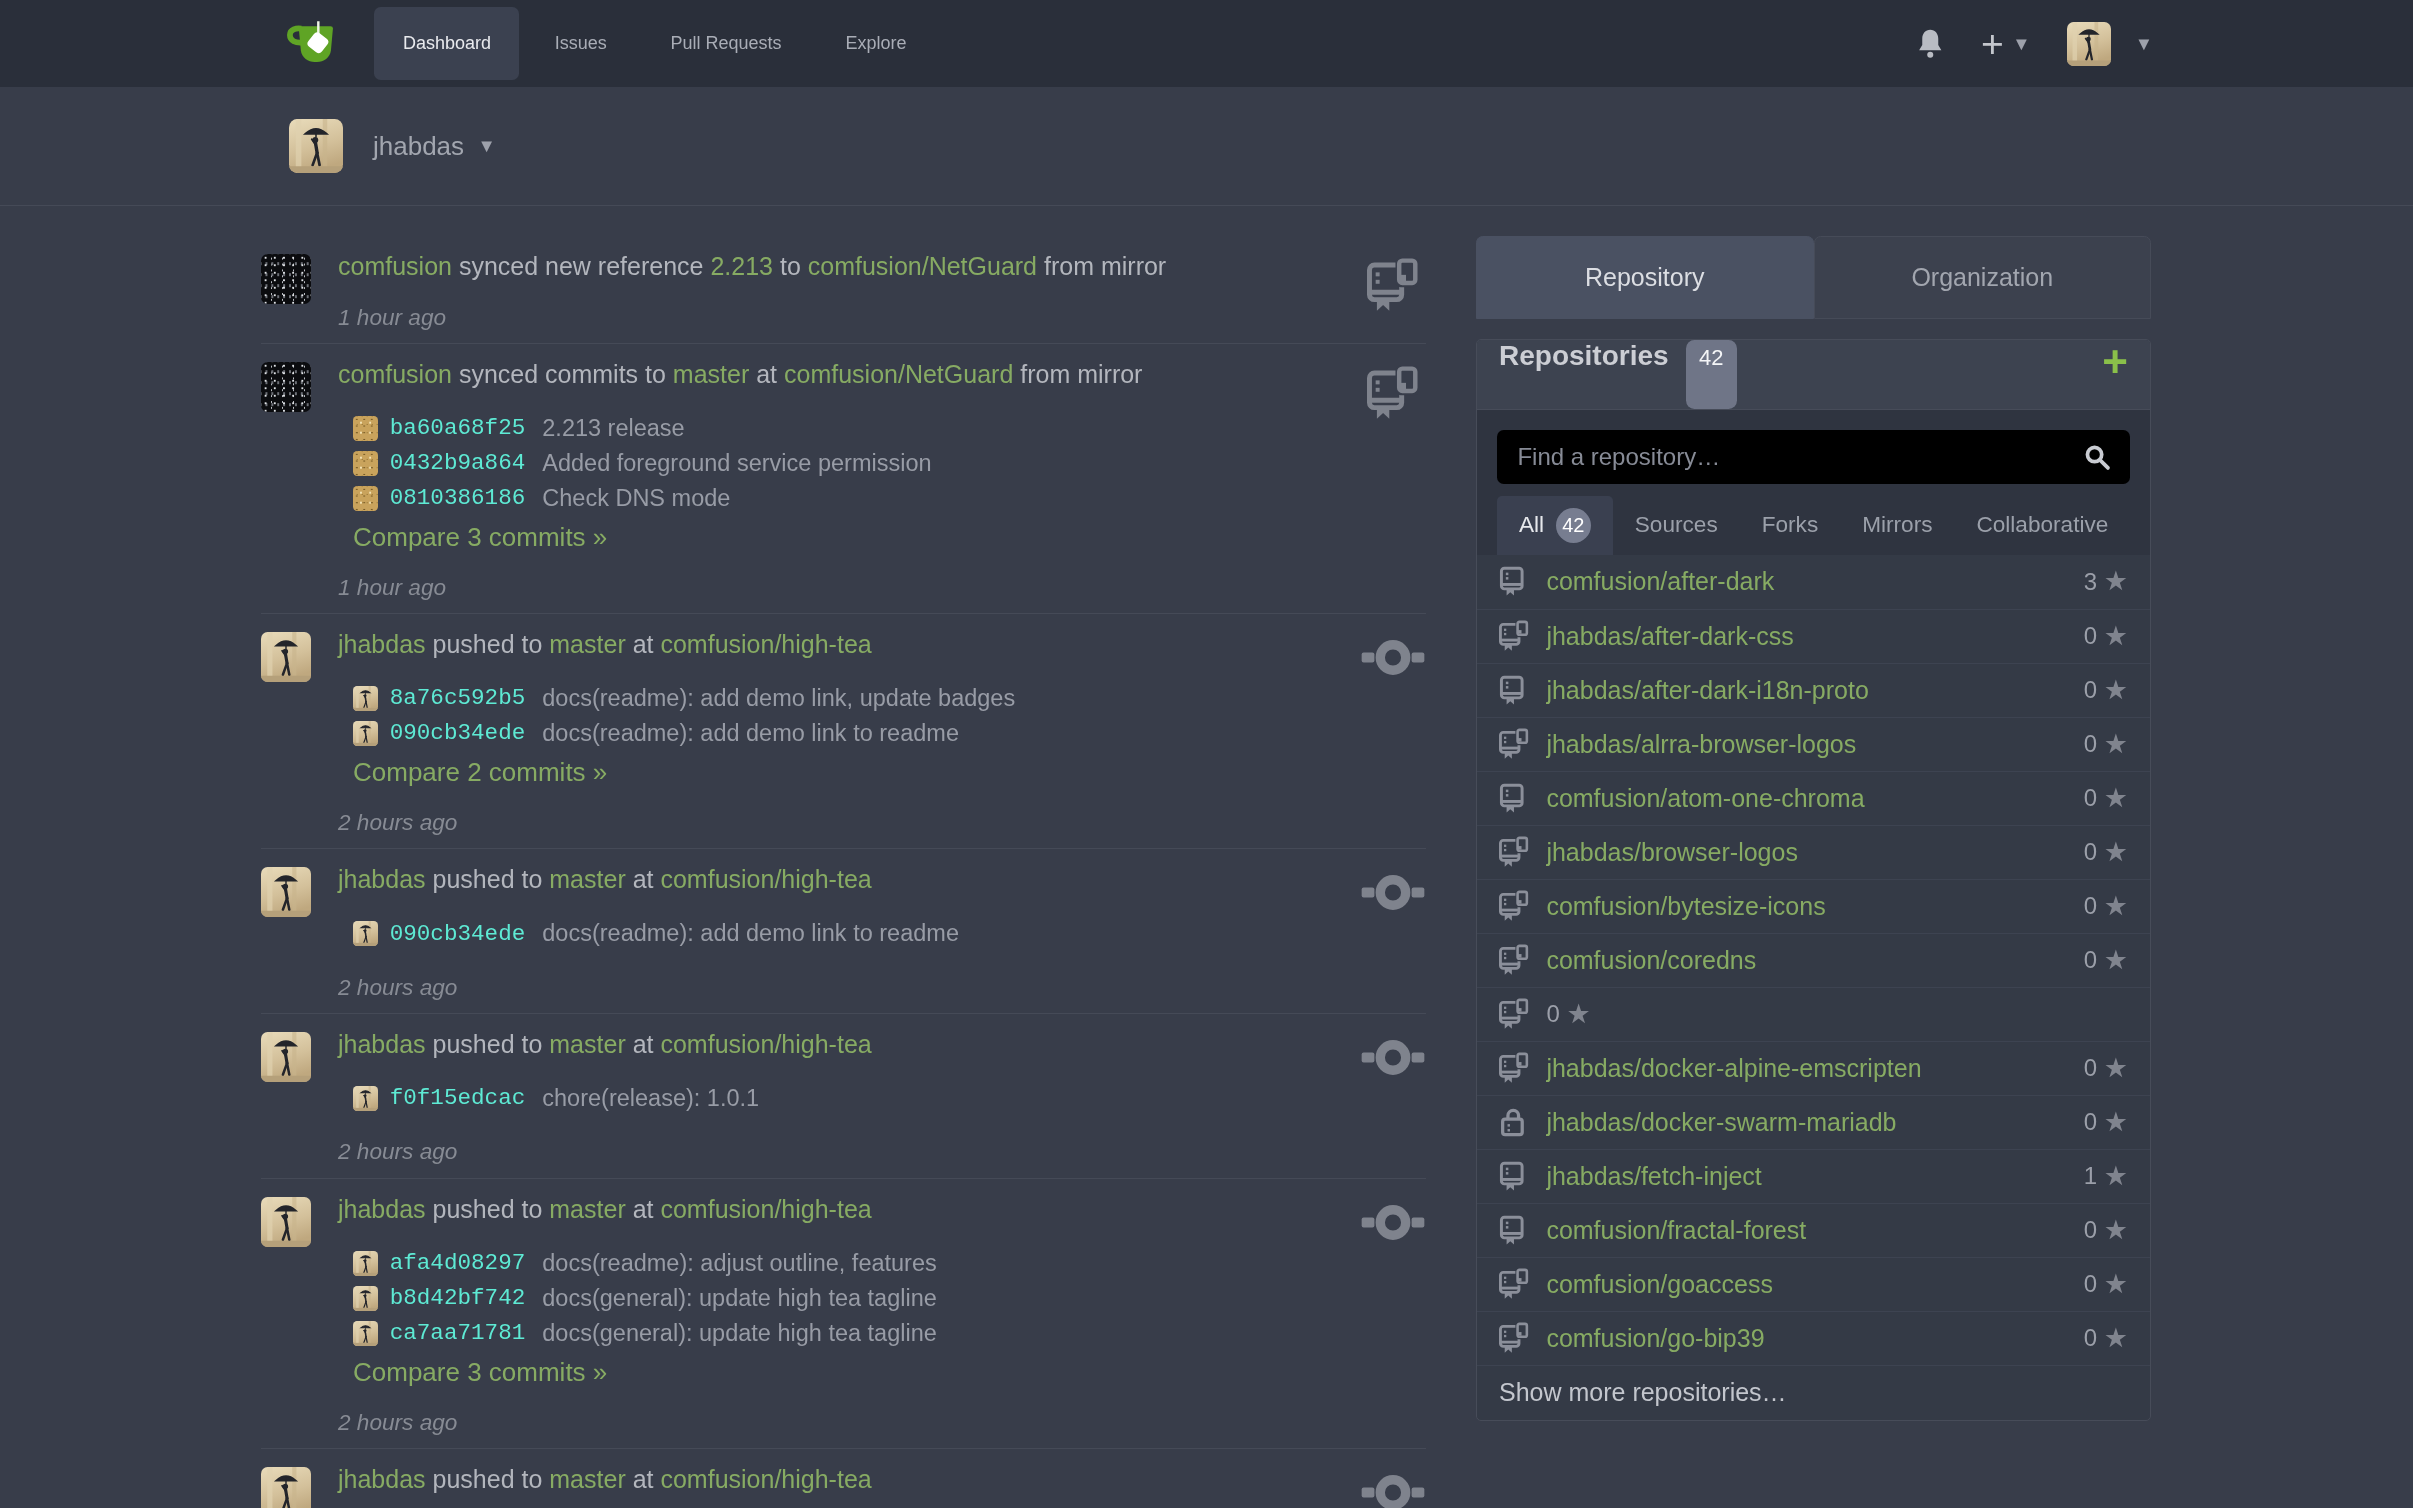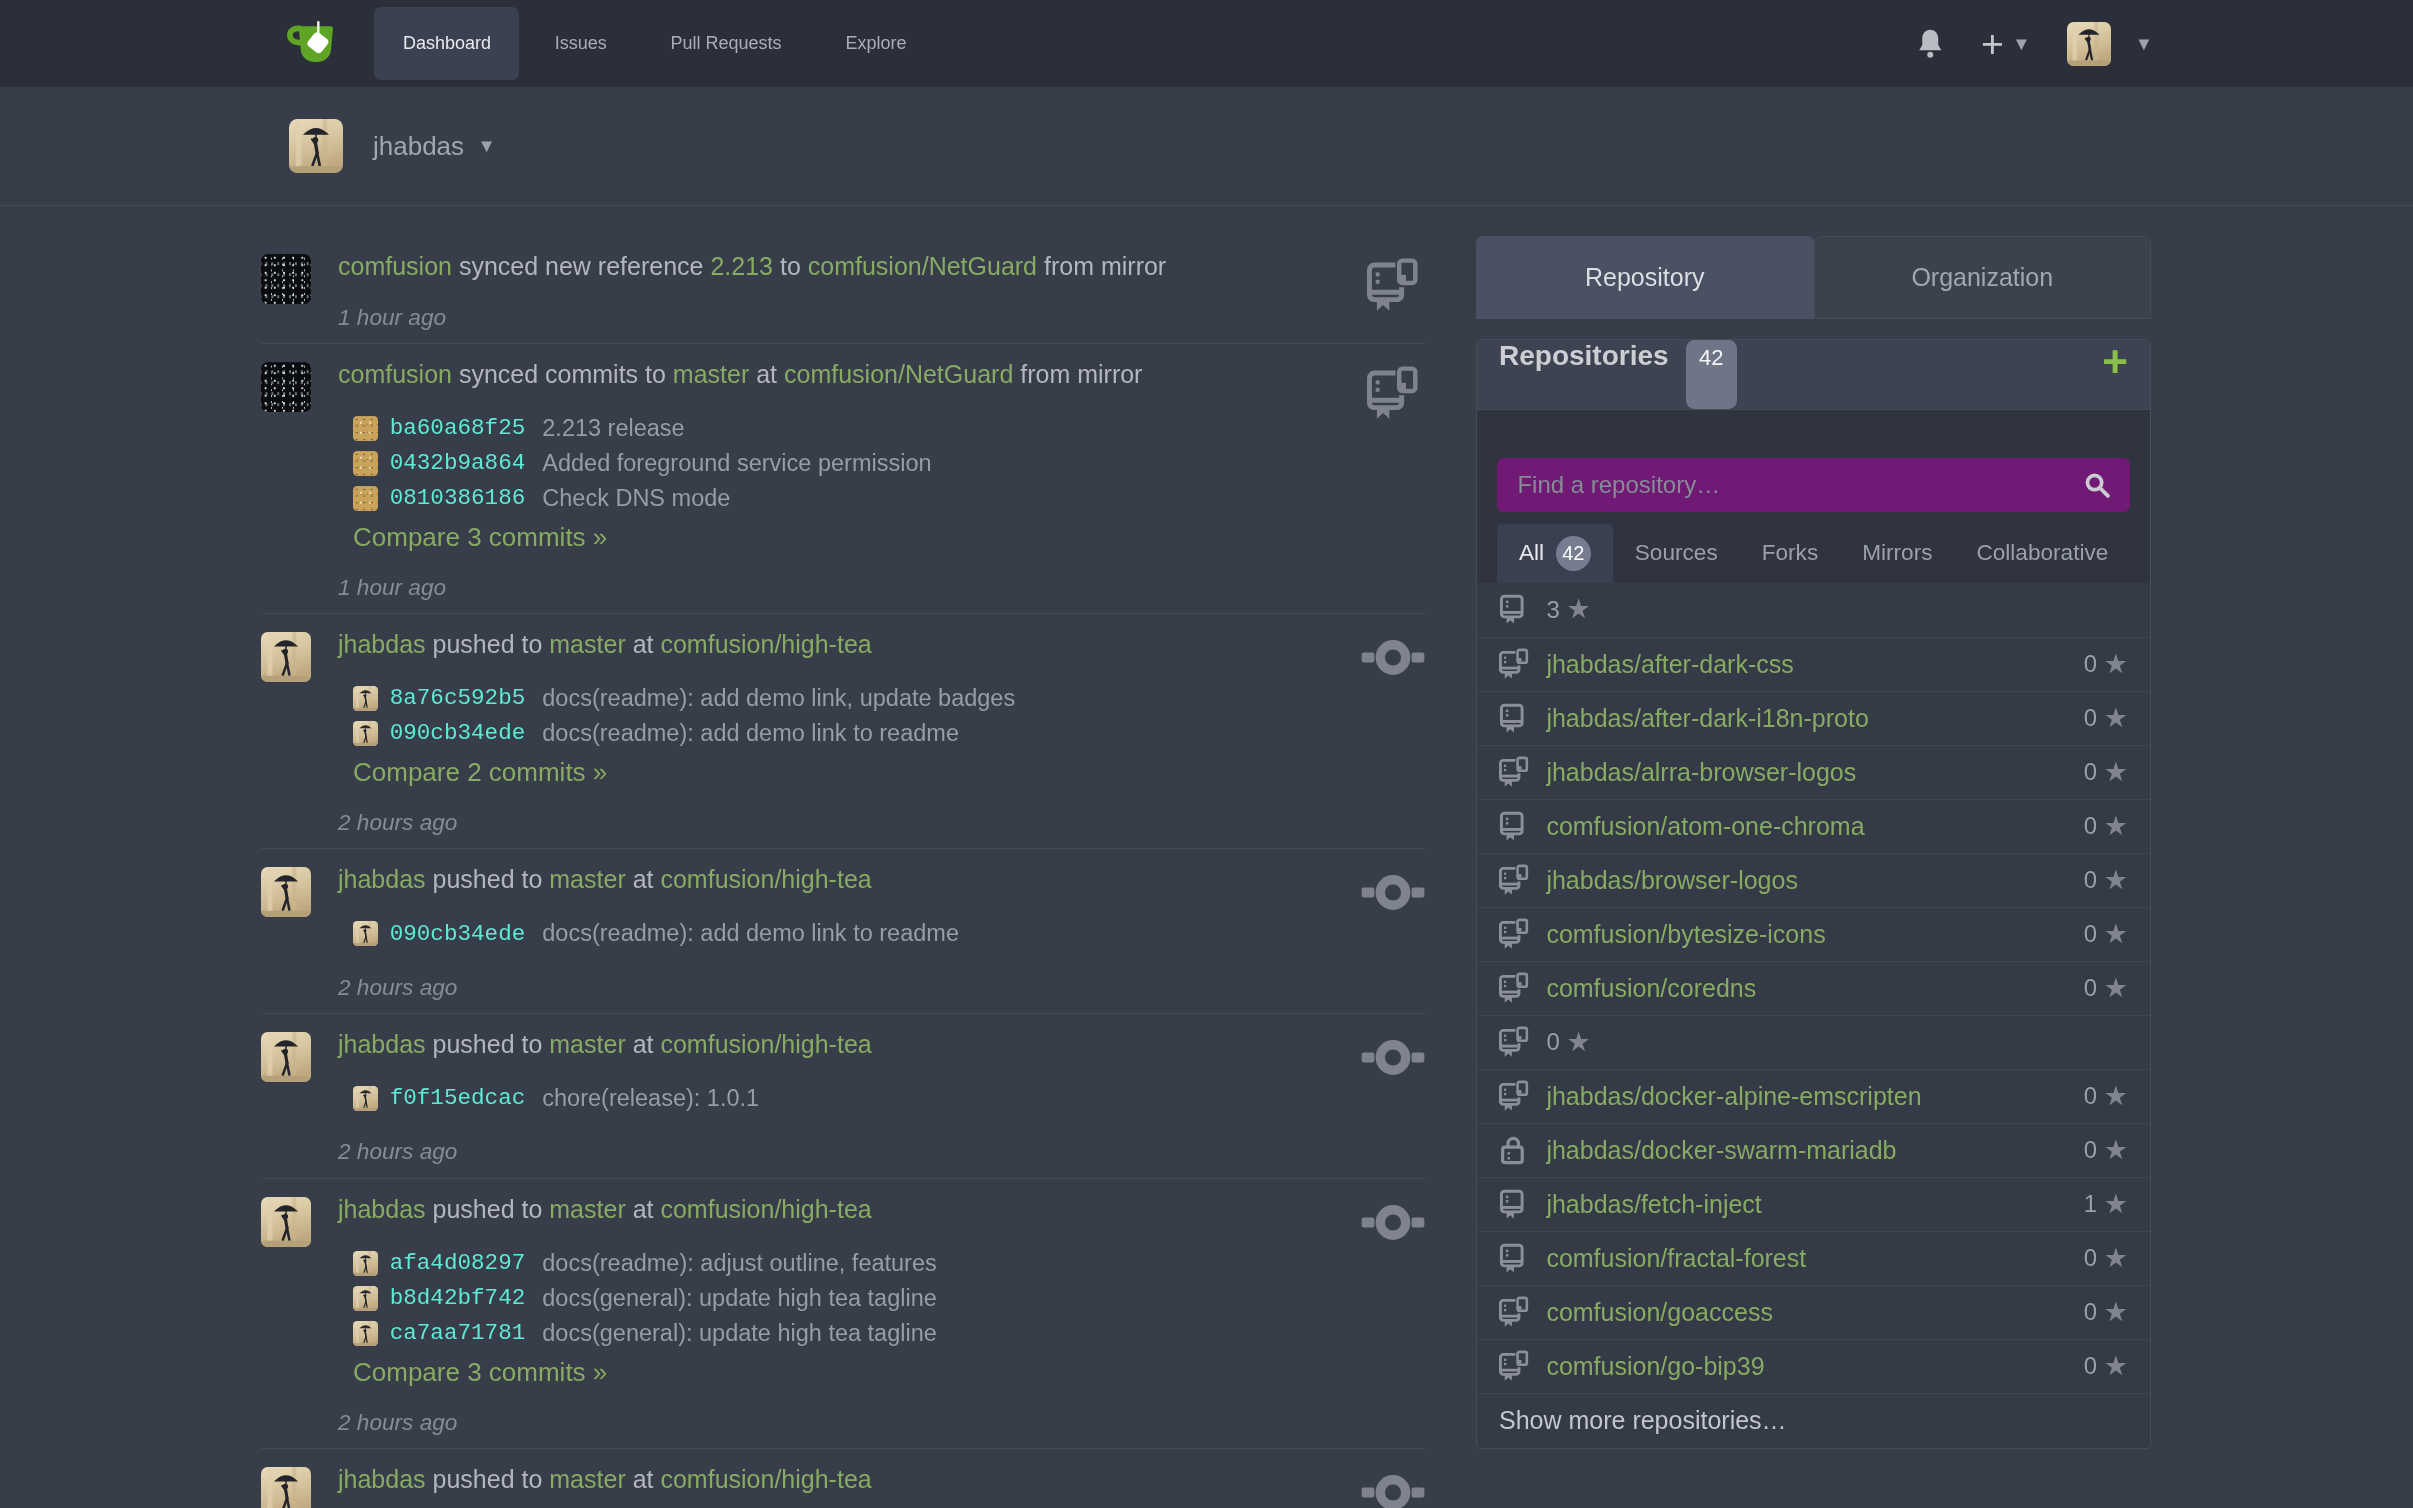--- a/index.html
+++ b/index.html
@@ -60,22 +60,22 @@
     border:0.8px solid #464b58;}
   .switch-tab.active{background:#4a5162;color:#dcdee3;border-color:#4a5162;}
   .panel{border:0.8px solid #474c59;border-radius:5px;overflow:hidden;background:#343a46;}
   .panel-header{height:70px;background:#3d4350;display:flex;
     padding:0 22px;border-bottom:0.8px solid #474c59;}
   .panel-title{font-size:28px;font-weight:bold;color:#ccced4;margin-right:17px;}
   .count-badge{background:#6f7587;color:#f4f5f7;font-size:22px;border-radius:8.4px;
     padding:5px 13.4px;}
   .panel-plus{margin-left:auto;color:#8ac04a;font-size:44px;font-weight:bold;line-height:1;}
   .panel-search{background:#2f3440;padding:20px 20px 0 20px;}
-  .search-box{height:54px;background:#701a75;border-radius:6.7px;display:flex;
-    align-items:center;padding:0 18.4px;margin-top:28px;}
+  .search-box{height:54px;background:#000000;border-radius:6.7px;display:flex;
+    align-items:center;padding:0 18.4px;}
   .search-box input{flex:1;background:transparent;border:none;outline:none;
     font-size:24px;color:#c6c9cf;font-family:"Liberation Sans",sans-serif;}
   .search-box input::placeholder{color:#878b96;}
   .search-icon{color:#c9ccd2;display:flex;}
   .filter-tabs{display:flex;align-items:center;margin-top:11.7px;height:59px;}
   .filter-tab{font-size:22.6px;color:#9ba0aa;padding:0 22px;height:100%;
     display:flex;align-items:center;gap:11.7px;}
   .filter-tab.active{background:#3a4050;border-radius:5px 5px 0 0;color:#e6e8ec;}
   .filter-badge{width:35px;height:35px;border-radius:50%;background:#777d90;color:#fff;
     font-size:20px;display:flex;align-items:center;justify-content:center;}
@@ -674,20 +674,21 @@
       <rect x="3" y="3" width="28" height="28" rx="4"></rect>
       <path d="M3 25 h28"></path>
     </g>
     <g fill="currentColor">
       <rect x="9" y="9" width="3.4" height="3.4"></rect>
                   <rect x="9" y="15" width="3.4" height="3.4"></rect>
       <path d="M10 31 h10 v9 l-5 -4.6 -5 4.6 z"></path>
     </g>
               </svg>
             </span>
+    <a class="repo-name green">comfusion/after-dark</a>
     <span class="repo-stars">
       <span>3</span>
       <span class="star-glyph">★</span>
     </span>
           </li>
           <li class="repo-row">
     <span class="repo-icon">
               <svg width="30" height="35" viewBox="0 0 42 46">
     <g fill="none" stroke="currentColor" stroke-width="4">
       <rect x="2" y="6" width="26" height="28" rx="4"></rect>

